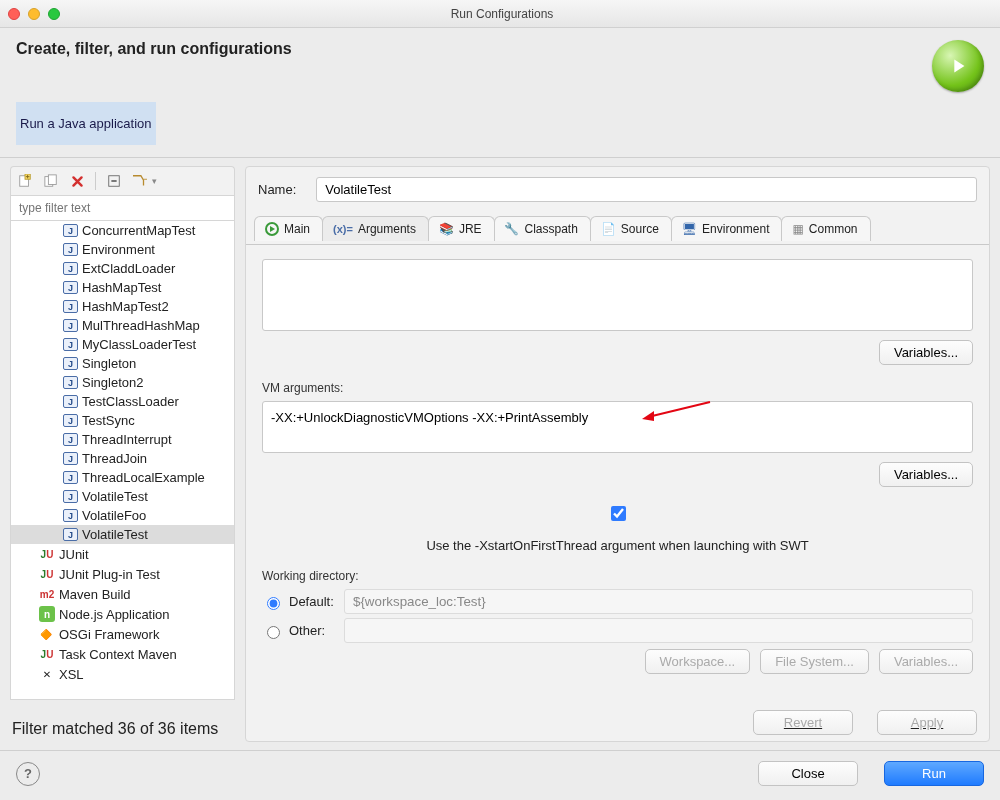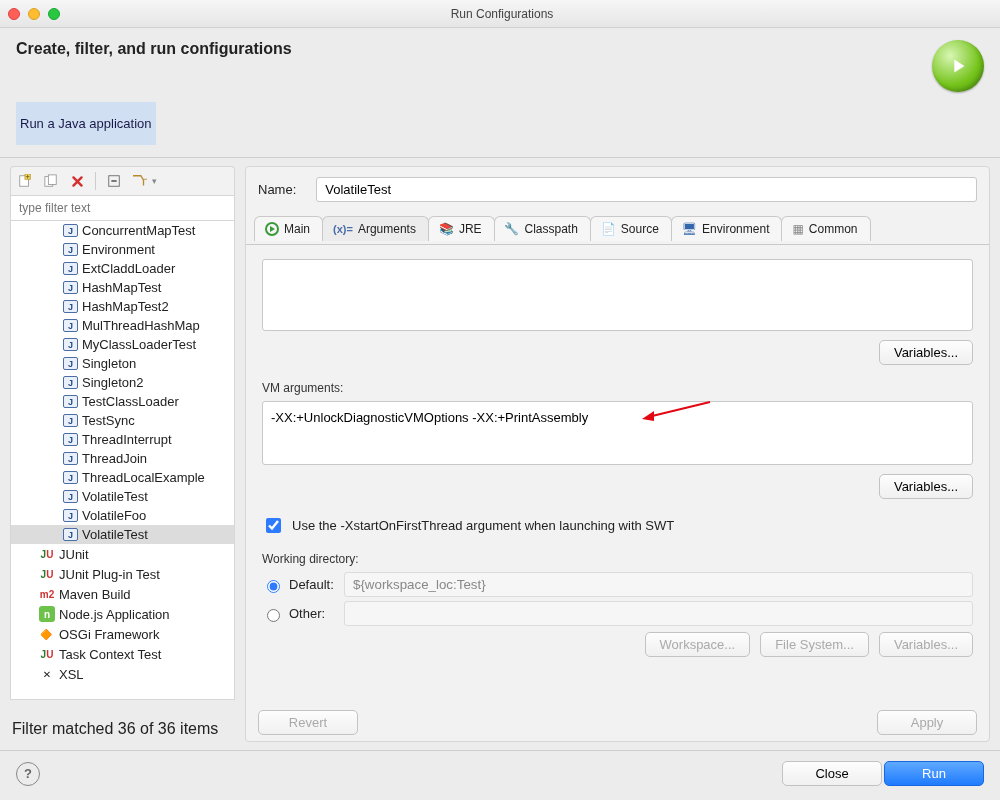--- a/index.html
+++ b/index.html
@@ -39,28 +39,28 @@
   .tabs{display:flex;align-items:flex-end;padding:4px 8px;gap:0;}
   .tab{display:flex;align-items:center;gap:5px;padding:5px 12px 5px 10px;border:1px solid #c9c9c9;border-bottom:none;background:#f6f6f6;border-radius:6px 6px 0 0;font-size:12px;cursor:pointer;margin-right:-1px;position:relative;}
   .tab.active{background:#ececec;z-index:2;}
   .tab-body{flex:1;border-top:1px solid #c9c9c9;margin-top:-1px;padding:14px 16px;display:flex;flex-direction:column;gap:16px;overflow:auto;}
   .group-label{font-size:12px;color:#333;margin-bottom:6px;}
   .textarea{width:100%;border:1px solid #c8c8c8;border-radius:3px;background:#fff;padding:8px;font-size:13px;resize:none;font-family:inherit;}
   .btn{background:linear-gradient(#fdfdfd,#f0f0f0);border:1px solid #c3c3c3;border-radius:5px;padding:4px 14px;font-size:13px;cursor:pointer;}
   .btn:disabled{color:#aaa;}
   .btn.primary{background:linear-gradient(#5fa9ff,#1f7bff);border:1px solid #1767e0;color:#fff;}
   .row-right{display:flex;justify-content:flex-end;margin-top:6px;}
-  .chk{display:flex;align-items:center;gap:8px;font-size:13px;}
+  .chk{display:flex;align-items:center;gap:14px;font-size:13px;flex-direction:column;}
   .chk input{width:15px;height:15px;accent-color:#2f7bff;}
   .wd-row{display:flex;align-items:center;gap:12px;margin:4px 0;}
   .wd-row input[type=text]{flex:1;padding:4px 8px;border:1px solid #dcdcdc;border-radius:3px;background:#f6f6f6;color:#888;}
   .radio{display:flex;align-items:center;gap:6px;width:70px;}
   .radio input{accent-color:#2f7bff;}
   .wd-buttons{display:flex;justify-content:flex-end;gap:10px;margin-top:6px;}
-  .footer-right{display:flex;justify-content:space-between;gap:10px;padding:10px 12px 6px 12px;}
+  .footer-right{display:flex;justify-content:flex-end;gap:24px;padding:10px 12px 6px 12px;text-decoration:underline;}
   .bottom{display:flex;align-items:center;padding:10px 16px 14px 16px;}
   .help{width:24px;height:24px;border:1.5px solid #888;border-radius:50%;display:flex;align-items:center;justify-content:center;color:#666;font-weight:bold;cursor:pointer;}
   .bottom-spacer{flex:1;}
   .arrow{position:absolute; pointer-events:none;}
   .arrow-line{stroke:#e30613;stroke-width:2;fill:none;}
   .arrow-head{fill:#e30613;}
 </style>
 </head>
 <body>
 
@@ -212,21 +212,21 @@
           <div class="tree-item indent0">
             <span class="ico" style="background:#6cc24a;border-radius:3px;color:#fff;font-weight:bold">n</span>
             <span>Node.js Application</span>
           </div>
           <div class="tree-item indent0">
             <span class="ico">🔶</span>
             <span>OSGi Framework</span>
           </div>
           <div class="tree-item indent0">
             <span class="ico" style="color:#2a7a2a;font-weight:bold">J<span style="color:#c33">U</span></span>
-            <span>Task Context Test</span>
+            <span>Task Context Maven</span>
           </div>
           <div class="tree-item indent0">
             <span class="ico">✕</span>
             <span>XSL</span>
           </div>
         </div>
       <div class="filter-status">Filter matched 36 of 36 items</div>
     </div>
 
     <div class="right">
@@ -272,21 +272,21 @@
       <div class="tab-body">
         <div>
           <textarea class="textarea" style="height: 72px;"></textarea>
           <div class="row-right">
               <button class="btn">Variables...</button>
             </div>
         </div>
 
         <div style="position:relative">
           <div class="group-label">VM arguments:</div>
-          <textarea class="textarea" style="height: 64px;">-XX:+UnlockDiagnosticVMOptions -XX:+PrintAssembly</textarea>
+          <textarea class="textarea" style="height: 52px;">-XX:+UnlockDiagnosticVMOptions -XX:+PrintAssembly</textarea>
           <svg class="arrow" style="left:380px;top:18px" width="70" height="24">
             <line class="arrow-line" x1="68" y1="3" x2="6" y2="18"></line>
             <polygon class="arrow-head" points="0,20 12,12 12,22"></polygon>
           </svg>
           <div class="row-right">
               <button class="btn">Variables...</button>
             </div>
         </div>
 
         <label class="chk">
@@ -323,15 +323,15 @@
         <button class="btn" disabled="" style="width:100px">Apply</button>
       </div>
     </div>
   </div>
 
   <div class="hr" style="margin-top:8px"></div>
   <div class="bottom">
     <div class="help">?</div>
     <div class="bottom-spacer"></div>
     <button class="btn" style="width:100px">Close</button>
-    <button class="btn primary" style="width:100px;margin-left:2px">Run</button>
+    <button class="btn primary" style="width:100px;margin-left:26px">Run</button>
   </div>
 </div>
 
 </body></html>

